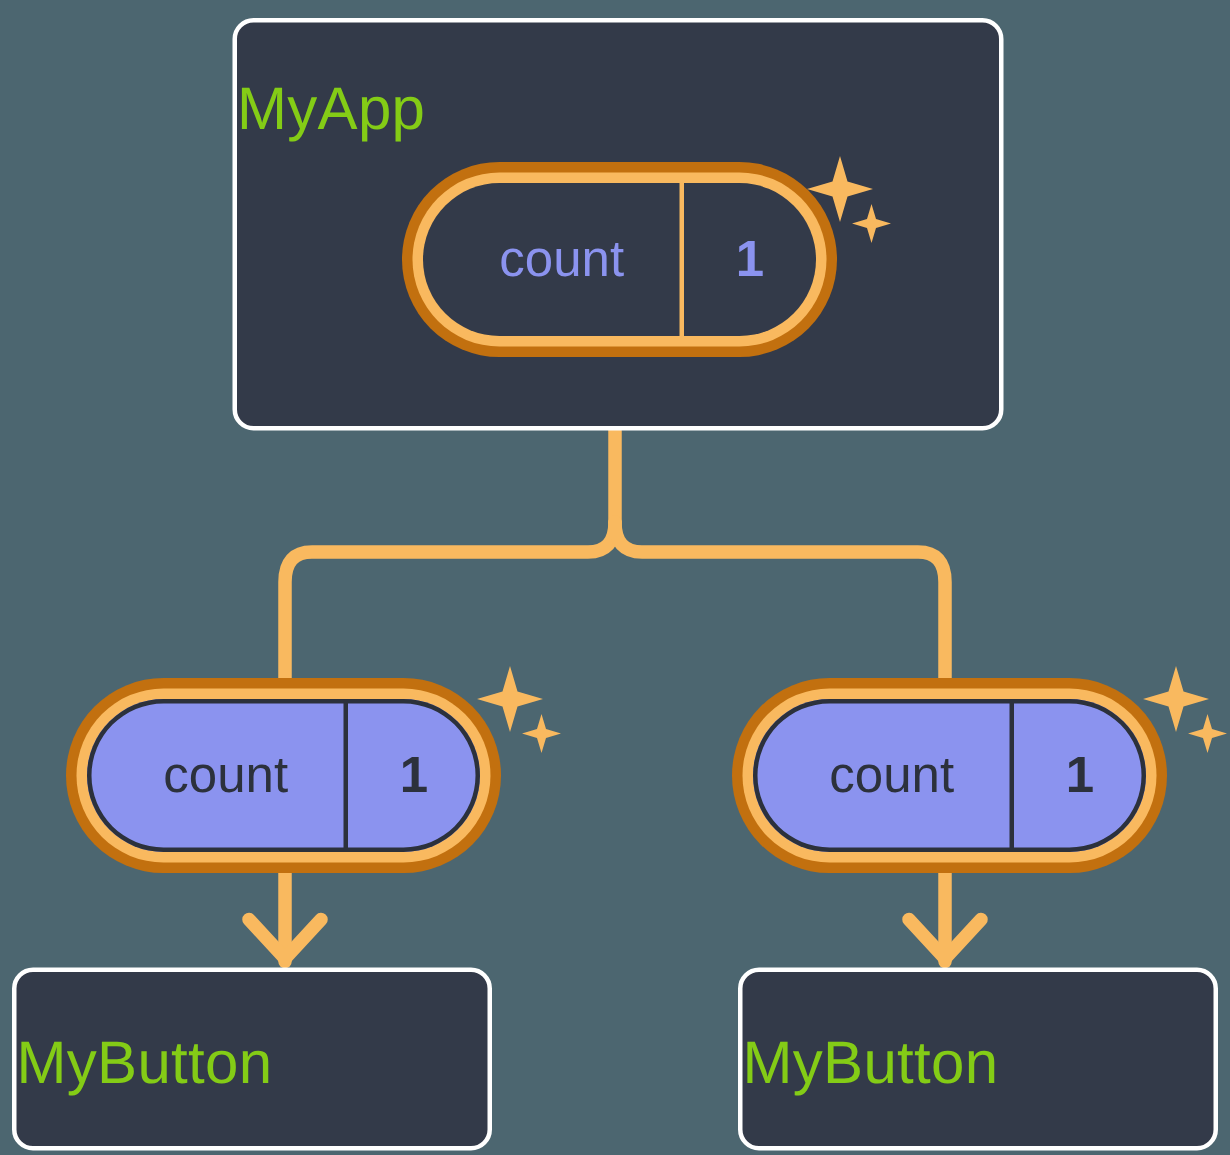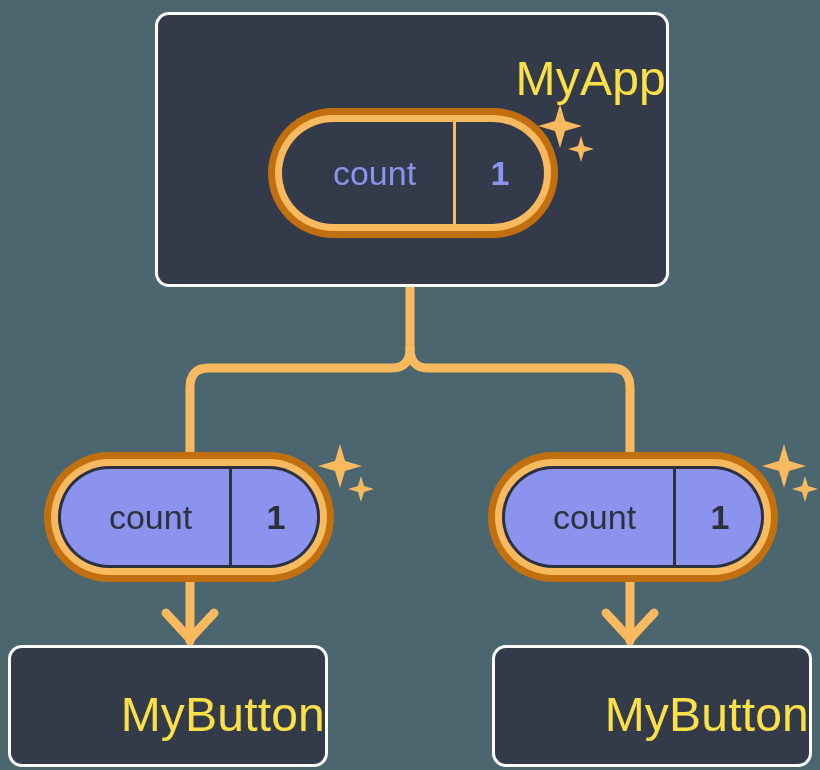--- a/index.html
+++ b/index.html
@@ -50,23 +50,23 @@
   #box-mybutton-right {
     left: 492px;
     top: 645px;
     width: 320px;
     height: 122px;
   }
   .comp-title {
     position: absolute;
     left: 0;
     right: 0;
-    text-align: right;
-    color: #fde047;
-    font-size: 48px;
+    text-align: left;
+    color: #84cc16;
+    font-size: 40px;
     font-weight: 400;
     letter-spacing: 0.2px;
     white-space: nowrap;
   }
   #box-myapp .comp-title {
     top: 36px;
   }
   #box-mybutton-left .comp-title,
   #box-mybutton-right .comp-title {
     top: 39px;

